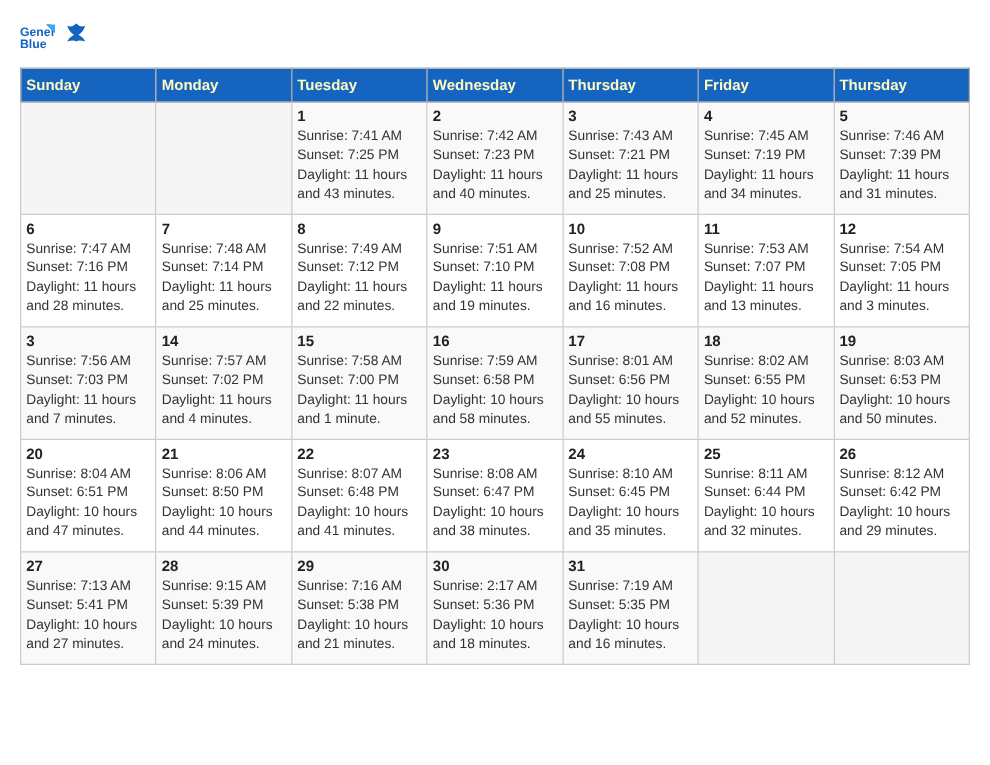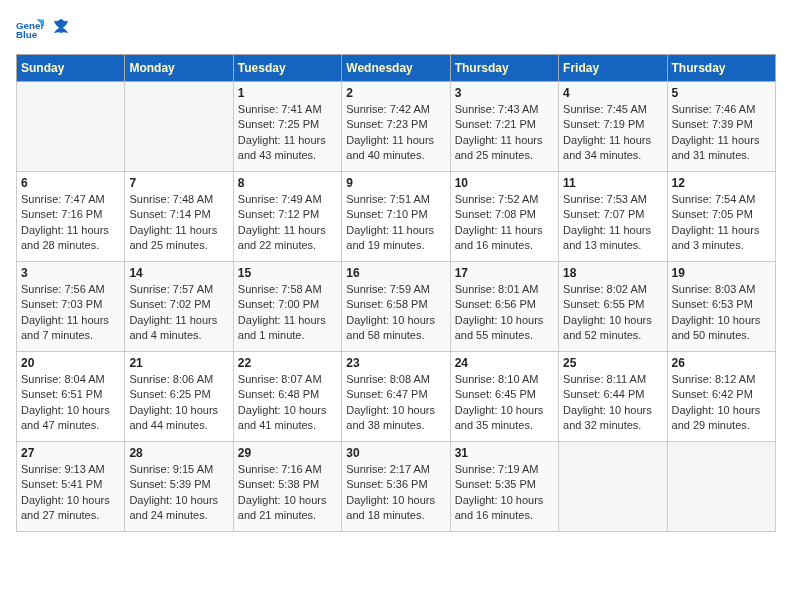--- a/index.html
+++ b/index.html
@@ -282,21 +282,21 @@
           <div class="day-detail">
             <div>Sunrise: 8:04 AM</div>
             <div>Sunset: 6:51 PM</div>
             <div>Daylight: 10 hours and 47 minutes.</div>
           </div>
         </td>
         <td>
           <div class="day-num">21</div>
           <div class="day-detail">
             <div>Sunrise: 8:06 AM</div>
-            <div>Sunset: 6:25 PM</div>
+            <div>Sunset: 8:50 PM</div>
             <div>Daylight: 10 hours and 44 minutes.</div>
           </div>
         </td>
         <td>
           <div class="day-num">22</div>
           <div class="day-detail">
             <div>Sunrise: 8:07 AM</div>
             <div>Sunset: 6:48 PM</div>
             <div>Daylight: 10 hours and 41 minutes.</div>
           </div>
@@ -331,21 +331,21 @@
             <div>Sunrise: 8:12 AM</div>
             <div>Sunset: 6:42 PM</div>
             <div>Daylight: 10 hours and 29 minutes.</div>
           </div>
         </td>
       </tr>
       <tr>
         <td>
           <div class="day-num">27</div>
           <div class="day-detail">
-            <div>Sunrise: 9:13 AM</div>
+            <div>Sunrise: 7:13 AM</div>
             <div>Sunset: 5:41 PM</div>
             <div>Daylight: 10 hours and 27 minutes.</div>
           </div>
         </td>
         <td>
           <div class="day-num">28</div>
           <div class="day-detail">
             <div>Sunrise: 9:15 AM</div>
             <div>Sunset: 5:39 PM</div>
             <div>Daylight: 10 hours and 24 minutes.</div>

